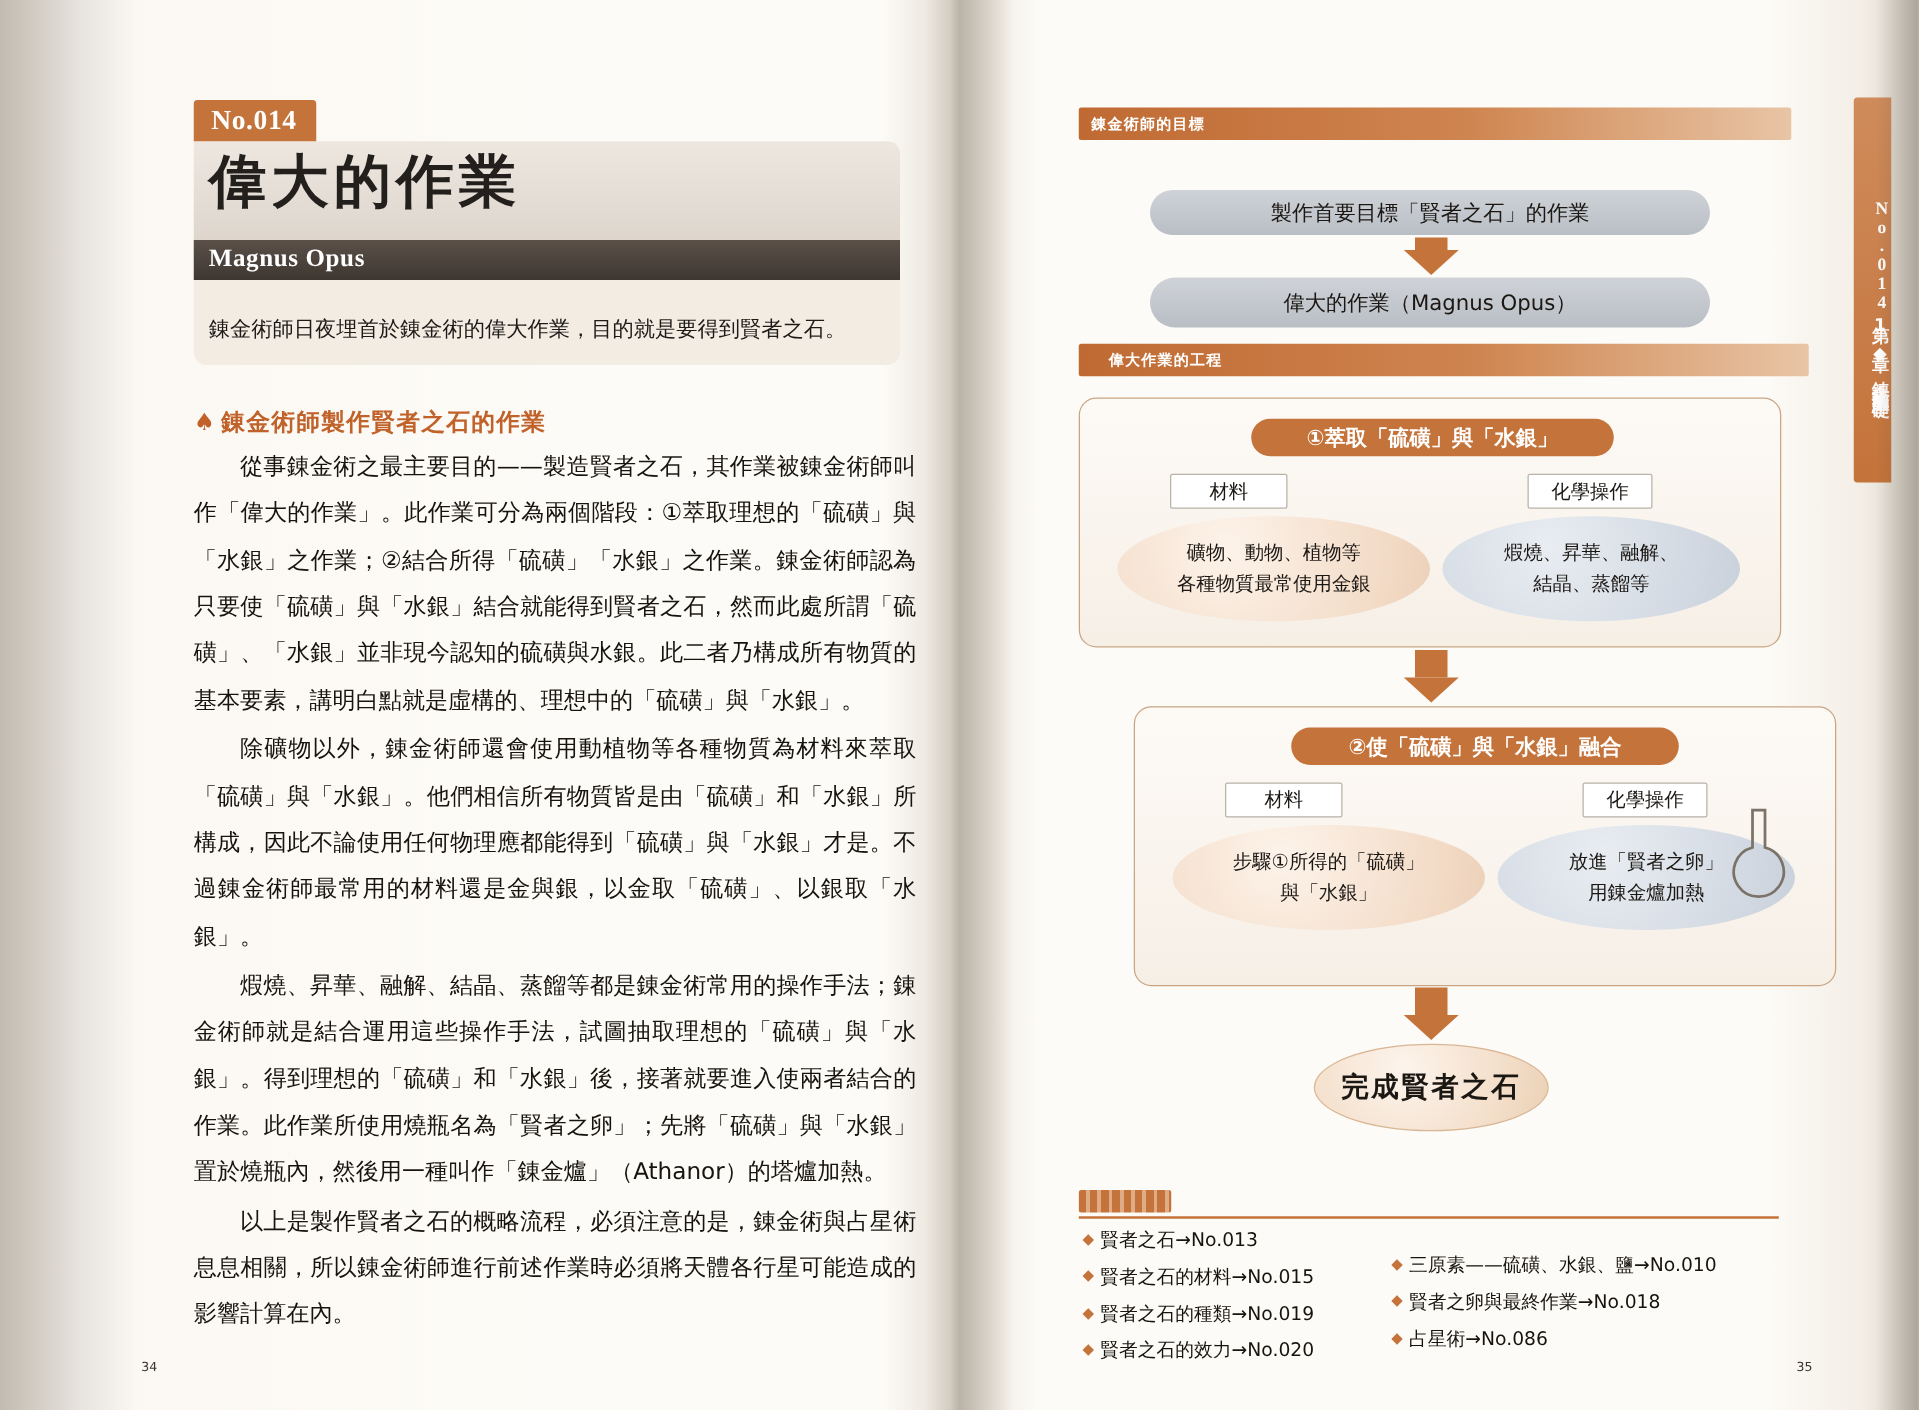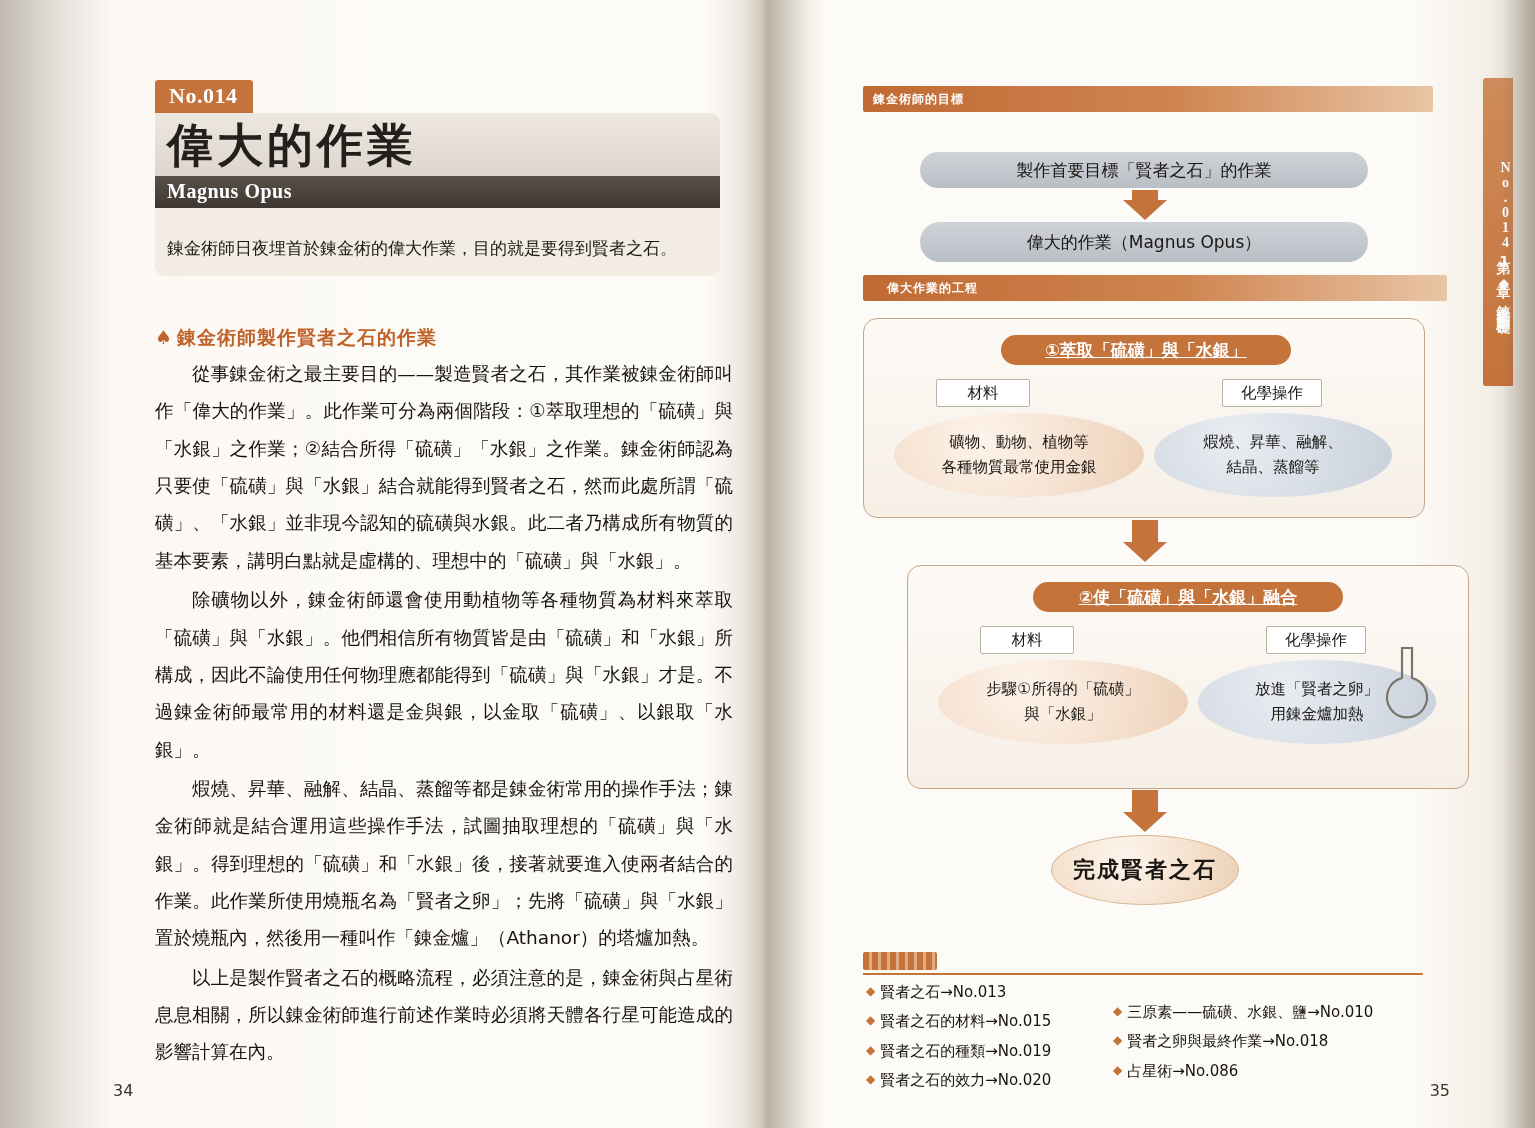--- a/index.html
+++ b/index.html
@@ -23,21 +23,21 @@
   .title-block{position:absolute;left:155px;top:80px;width:565px;}
   .no-badge{
     background:#c4733a;color:#fff;font-weight:bold;font-size:22px;
     display:inline-block;padding:3px 16px 4px 14px;border-radius:3px 3px 0 0;
     letter-spacing:.5px;
     font-family:"Liberation Serif",serif;
   }
   .title-bar{
     background:linear-gradient(180deg,#ede7e0 0%,#ded6cd 100%);
     border-radius:0 10px 0 0;
-    padding:6px 0 4px 0;
+    padding:6px 0 20px 0;
   }
   .title-main{
     font-size:46px;font-weight:bold;color:#231f1c;letter-spacing:4px;
     padding-left:12px;line-height:1.15;
     font-family:"DejaVu Sans","Liberation Sans",sans-serif;
   }
   .subtitle-bar{
     background:linear-gradient(180deg,#5a5048 0%,#3e3731 100%);
     color:#fff;font-size:20px;font-weight:bold;padding:4px 0 5px 12px;
     font-family:"Liberation Serif",serif;letter-spacing:.5px;
@@ -51,21 +51,21 @@
     position:absolute;left:155px;top:325px;width:580px;
     color:#c0622a;font-size:19px;font-weight:bold;letter-spacing:1px;
   }
   .diamond{color:#c0622a;margin-right:4px;}
   .body-text{
     position:absolute;left:155px;top:355px;width:578px;
     font-size:18.5px;line-height:2.02;color:#17140f;text-align:justify;
     font-family:"DejaVu Sans","Liberation Sans",sans-serif;
   }
   .body-text p{margin:0 0 2px 0;text-indent:2em;}
-  .folio{position:absolute;bottom:28px;font-size:16px;color:#3a342d;}
+  .folio{position:absolute;bottom:28px;font-size:10px;color:#3a342d;}
   .folio-left{left:113px;}
   .folio-right{right:85px;}
 
   
   .bar-head{
     position:absolute;height:26px;color:#fff;font-size:12px;font-weight:bold;
     display:flex;align-items:center;padding-left:10px;letter-spacing:1px;
     background:linear-gradient(90deg,#c06a33 0%,#cf8550 55%,#e8c5a6 100%);
     border-radius:2px;
   }
@@ -74,21 +74,21 @@
     background:linear-gradient(180deg,#fdfaf6 0%,#f6efe6 100%);
   }
   .pill{
     position:absolute;border-radius:20px;display:flex;align-items:center;
     justify-content:center;text-align:center;font-size:17px;color:#1b1713;
   }
   .pill-gray{background:linear-gradient(180deg,#cfd3d8 0%,#b9bec5 100%);}
   .pill-orange{
     background:linear-gradient(180deg,#c9763e 0%,#b4apx 100%);
     background:linear-gradient(180deg,#cb7a41 0%,#b3enter 100%);
-    background:#c4733a;color:#fff;font-weight:bold;text-decoration:underline;
+    background:#c4733a;color:#fff;font-weight:bold;
   }
   .label-box{
     position:absolute;border:1px solid #b9b2a7;background:#fff;
     display:flex;align-items:center;justify-content:center;
     font-size:15.5px;color:#1b1713;border-radius:2px;
   }
   .ellipse{
     position:absolute;border-radius:50%;display:flex;align-items:center;
     justify-content:center;text-align:center;font-size:15.5px;color:#1b1713;
     line-height:1.6;

